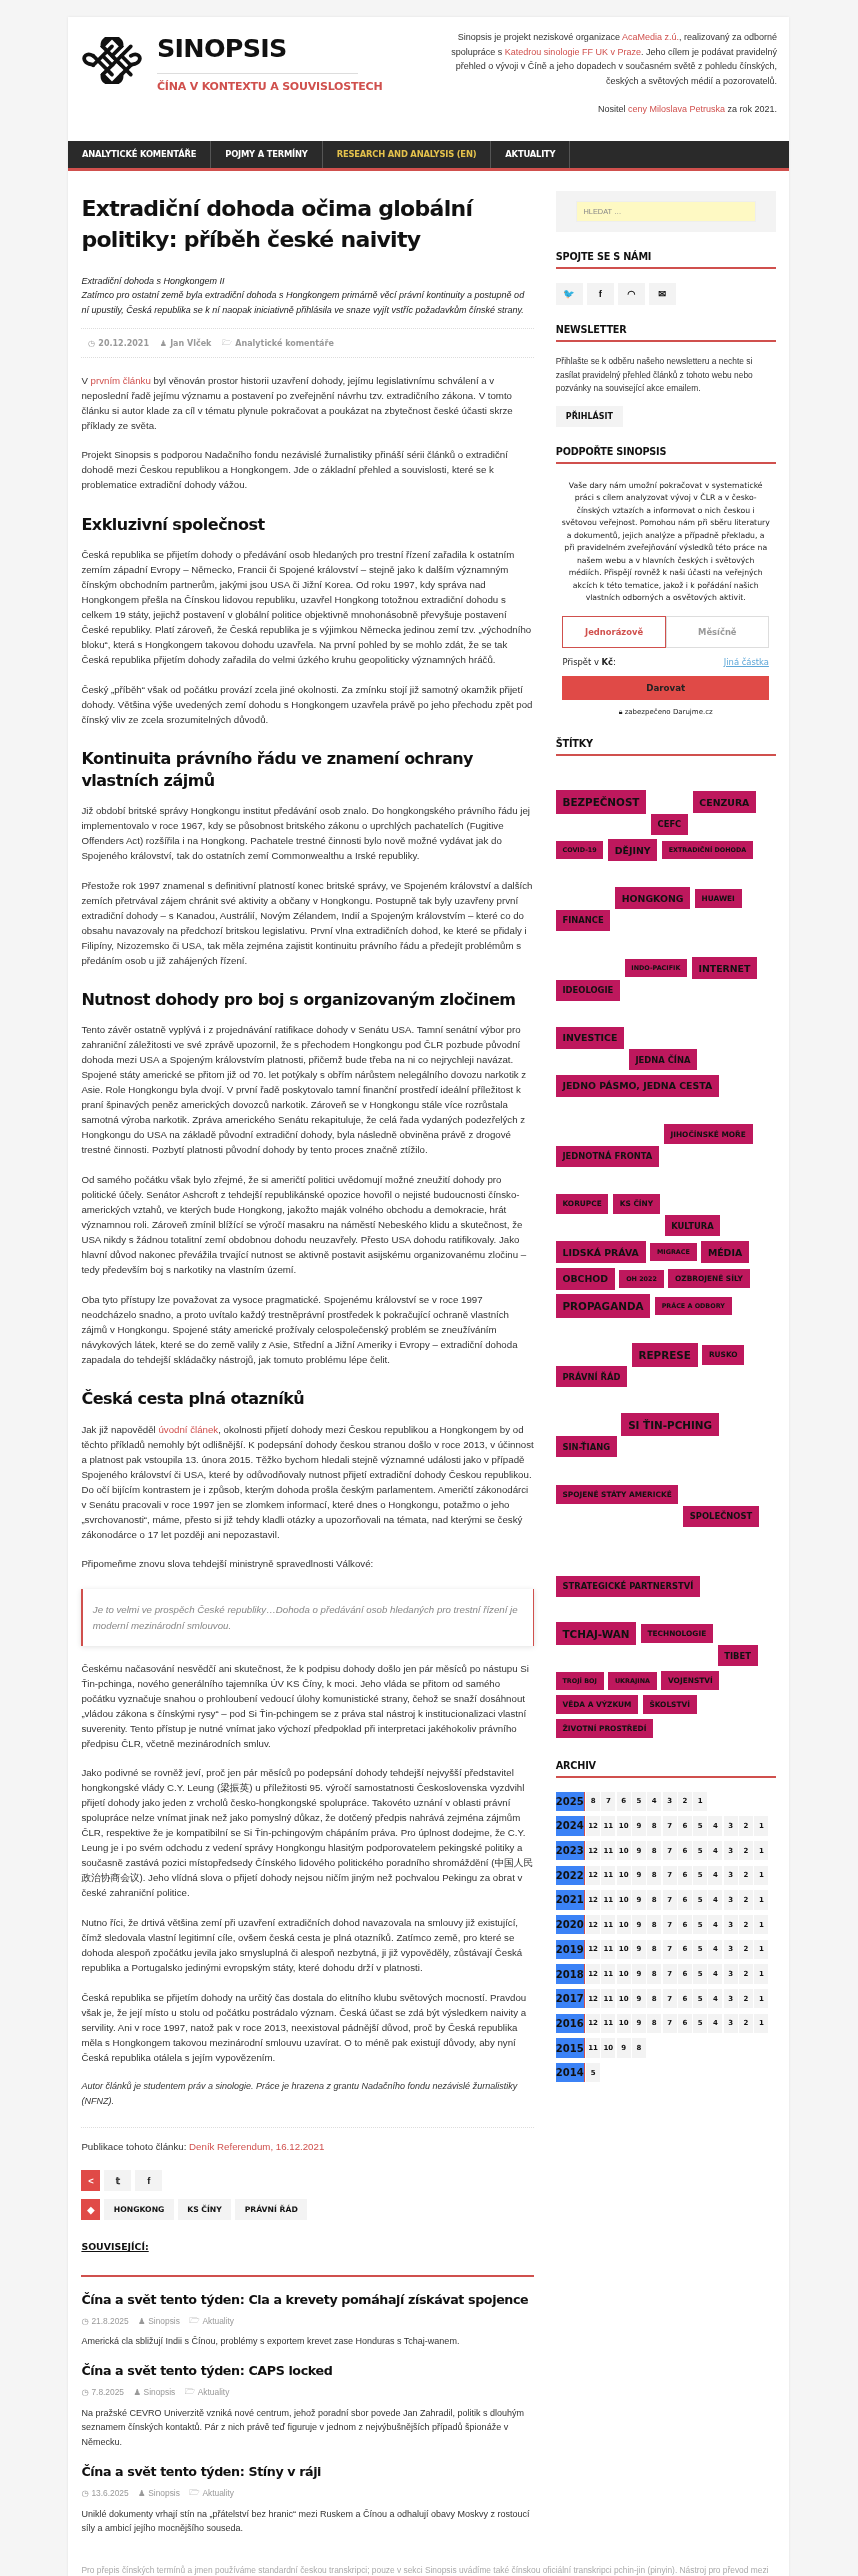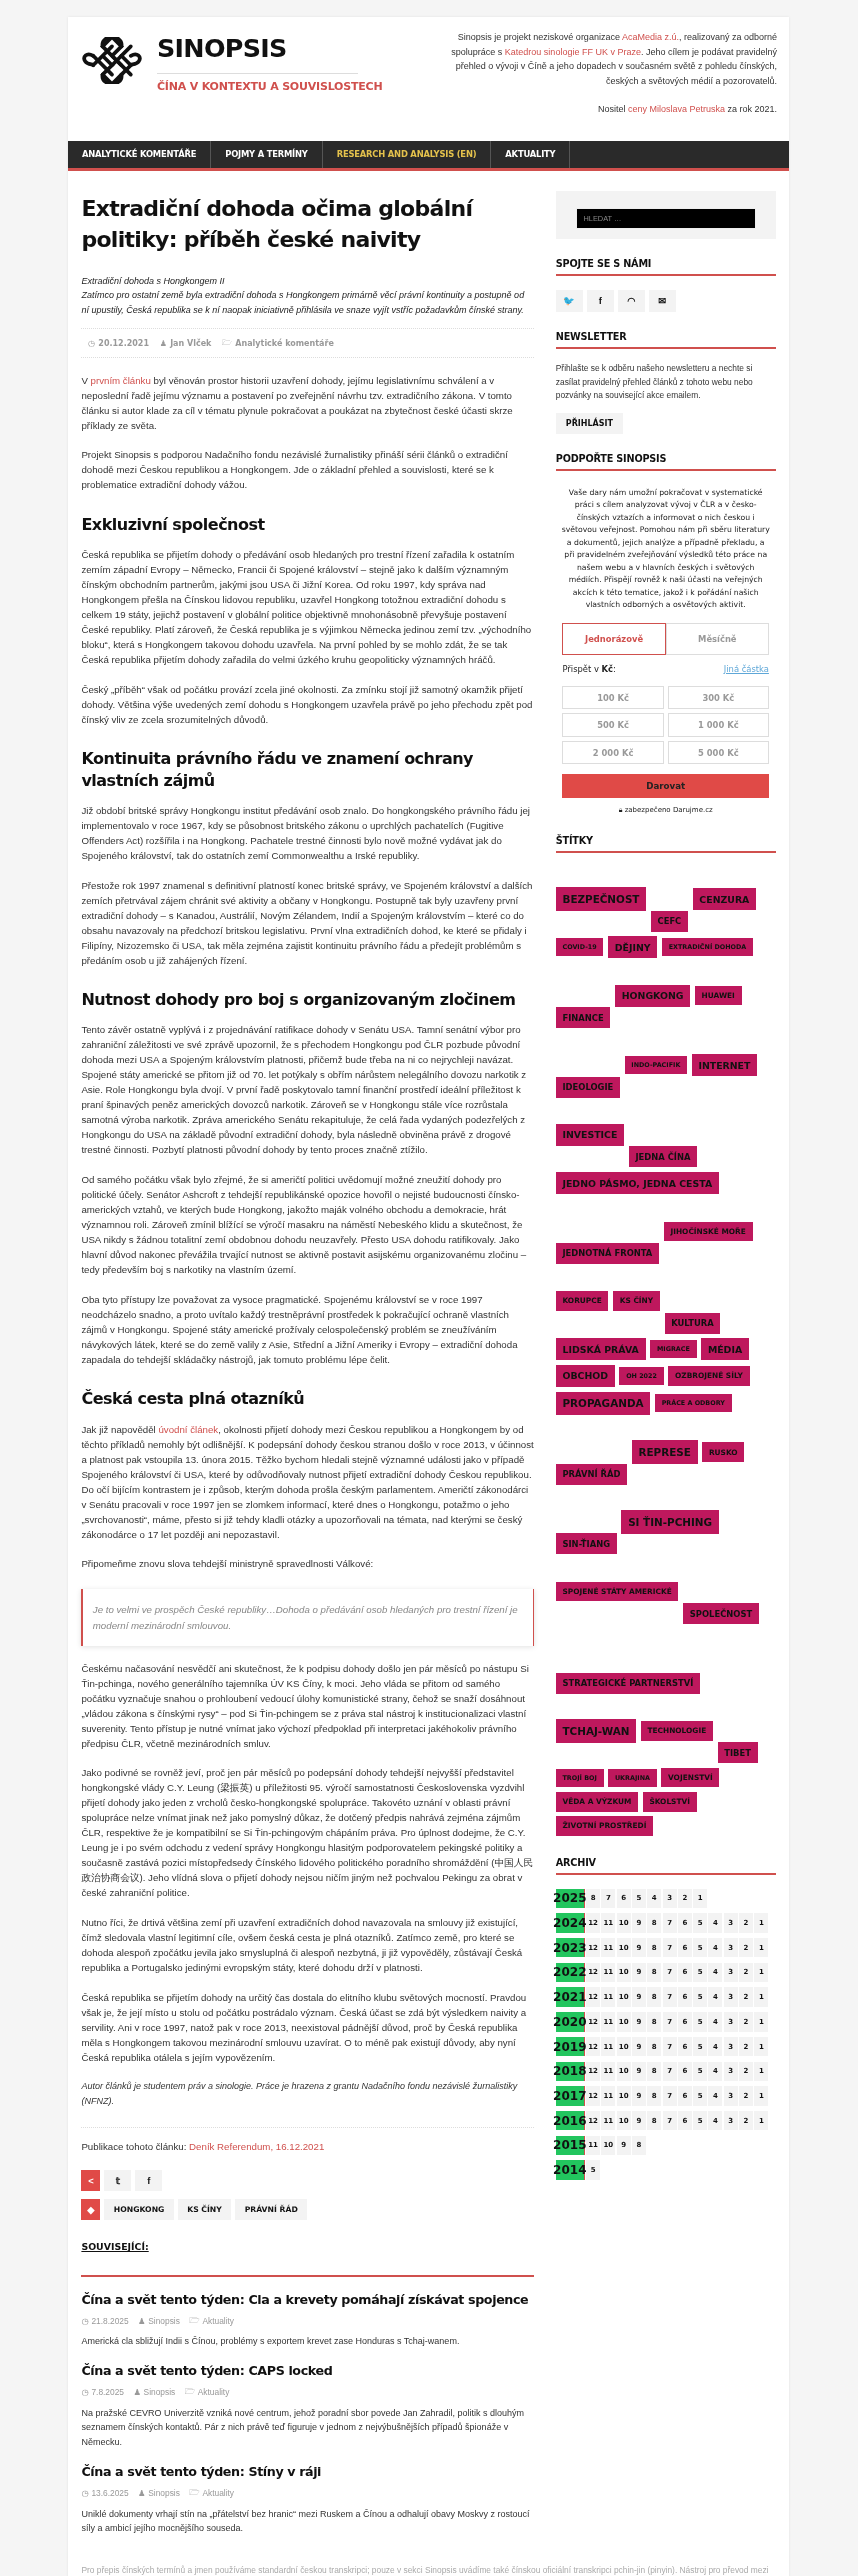--- a/index.html
+++ b/index.html
@@ -56,21 +56,21 @@
   .rel-title { font-family: "DejaVu Sans", sans-serif; font-weight: bold; font-size: 12.7px; letter-spacing: -0.4px; color: #111; line-height: 17.4px; }
   .rel-meta { font-size: 8.4px; color: #999; margin-top: 5.3px; display: flex; gap: 9.4px; }
   .rel-meta span { display: inline-flex; gap: 2.7px; align-items: center; }
   .rel-ex { font-size: 9px; line-height: 14.7px; color: #333; margin-top: 6.7px; }
 
   .transnote { padding: 27px 13.4px 13.4px 13.4px; font-size: 8.4px; line-height: 14.7px; color: #aaa; }
   .transnote a { color: #d0504d; }
 
   
   .search-box { background: #f3f3f3; padding: 10px 20px; }
-  .search-input { width: 100%; height: 21.4px; border: 0.7px solid #eee; background: #000000; padding: 0 6.7px; font-family: "Liberation Sans", sans-serif; font-size: 7.4px; color: #888; display: flex; align-items: center; margin-top: 7px; }
+  .search-input { width: 100%; height: 21.4px; border: 0.7px solid #eee; background: #fef9c3; padding: 0 6.7px; font-family: "Liberation Sans", sans-serif; font-size: 7.4px; color: #888; display: flex; align-items: center; }
   .w-head { font-family: "DejaVu Sans", sans-serif; font-weight: bold; font-size: 9.7px; color: #111; padding-bottom: 5.3px; border-bottom: 2px solid #d0504d; margin-top: 19px; letter-spacing: -0.2px; }
   .social { display: flex; gap: 4px; margin-top: 13.4px; }
   .social .sq { width: 27px; height: 22px; }
   .nl-text { font-size: 8.4px; line-height: 13.4px; color: #333; margin-top: 13.4px; }
   .nl-btn { display: inline-block; margin-top: 10px; background: #f3f3f3; padding: 6px 10px; font-family: "DejaVu Sans", sans-serif; font-weight: bold; font-size: 8px; color: #111; }
   .donate-text { font-family: "DejaVu Sans", sans-serif; font-size: 7.7px; line-height: 12.5px; color: #222; text-align: center; margin-top: 16px; padding: 0 5.3px; }
   .freq { display: flex; margin: 10.7px 6.7px 0 6.7px; }
   .freq div { flex: 1; height: 32px; border: 0.7px solid #ddd; display: flex; align-items: center; justify-content: center; font-family: "DejaVu Sans", sans-serif; font-weight: bold; font-size: 8.4px; color: #999; }
   .freq div.sel { border-color: #d0504d; color: #d0504d; }
   .prispet { display: flex; justify-content: space-between; margin: 9.4px 6.7px 0 6.7px; font-family: "DejaVu Sans", sans-serif; font-size: 8.4px; color: #222; }
@@ -81,21 +81,21 @@
   .secured { text-align: center; font-family: "DejaVu Sans", sans-serif; font-size: 7px; color: #222; margin-top: 8px; }
   .tags { display: flex; flex-wrap: wrap; gap: 4.7px 4.7px; margin-top: 13.4px; align-items: center; }
   .tag { background: #be185d; padding: 0 6.7px; height: 21.4px; display: flex; align-items: center; font-family: "DejaVu Sans", sans-serif; font-weight: bold; color: #111; }
   .tag.s1 { font-size: 6.4px; height: 18px; }
   .tag.s2 { font-size: 7.4px; height: 19.4px; }
   .tag.s3 { font-size: 8.4px; height: 21px; margin-top: 44px; }
   .tag.s4 { font-size: 9.4px; height: 22px; }
   .tag.s5 { font-size: 10.4px; height: 23.4px; }
   .archive { margin-top: 13.4px; }
   .arow { display: flex; gap: 1.3px; margin-bottom: 5.3px; height: 19.4px; }
-  .ayear { width: 29px; background: #22c55e; display: flex; align-items: center; justify-content: center; font-family: "DejaVu Sans", sans-serif; font-weight: bold; font-size: 12px; color: #111; border-right: 1.3px solid #d0504d; }
+  .ayear { width: 29px; background: #3b82f6; display: flex; align-items: center; justify-content: center; font-family: "DejaVu Sans", sans-serif; font-weight: bold; font-size: 10px; color: #111; border-right: 1.3px solid #d0504d; }
   .amon { width: 14px; background: #f3f3f3; display: flex; align-items: center; justify-content: center; font-family: "DejaVu Sans", sans-serif; font-weight: bold; font-size: 7px; color: #111; }
 </style>
 </head>
 <body>
 
 <div class="page">
 
   <header class="header">
     <a class="logo-icon" href="#">
       <svg width="62" height="47" viewBox="0 0 92 70" fill="none" stroke="#111" stroke-width="5.5" stroke-linecap="round">
@@ -278,28 +278,20 @@
 
       <div class="w-head">PODPOŘTE SINOPSIS</div>
       <div class="donate-text">Vaše dary nám umožní pokračovat v systematické práci s cílem analyzovat vývoj v ČLR a v česko-čínských vztazích a informovat o nich českou i světovou veřejnost. Pomohou nám při sběru literatury a dokumentů, jejich analýze a případně překladu, a při pravidelném zveřejňování výsledků této práce na našem webu a v hlavních českých i světových médiích. Přispějí rovněž k naši účasti na veřejných akcích k této tematice, jakož i k pořádání našich vlastních odborných a osvětových aktivit.</div>
       <div class="freq">
         <div class="sel">Jednorázově</div>
         <div>Měsíčně</div>
       </div>
       <div class="prispet">
         <span><span>Přispět v </span><b>Kč</b><span>:</span></span>
         <a href="#">Jiná částka</a>
-      </div>
-      <div class="amounts">
-        <div>100 Kč</div>
-        <div>300 Kč</div>
-        <div>500 Kč</div>
-        <div>1 000 Kč</div>
-        <div>2 000 Kč</div>
-        <div>5 000 Kč</div>
       </div>
       <div class="darovat">Darovat</div>
       <div class="secured"><span>🔒︎</span> <span>zabezpečeno Darujme.cz</span></div>
 
       <div class="w-head" style="margin-top:21.4px">ŠTÍTKY</div>
       <div class="tags" id="tag-cloud">
           <a href="#" class="tag s5">BEZPEČNOST</a>
           <a href="#" class="tag s3">CEFC</a>
           <a href="#" class="tag s4">CENZURA</a>
           <a href="#" class="tag s1">COVID-19</a>

